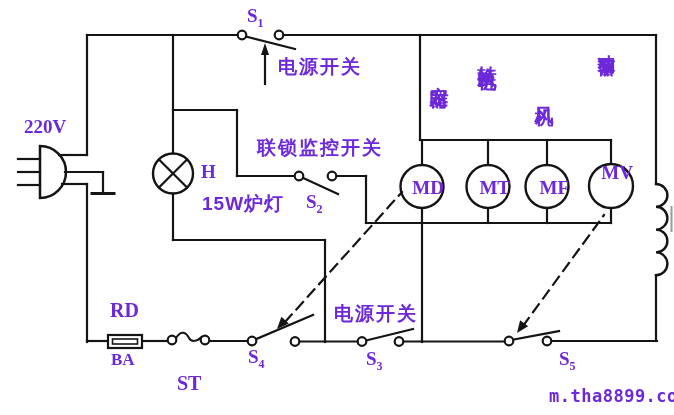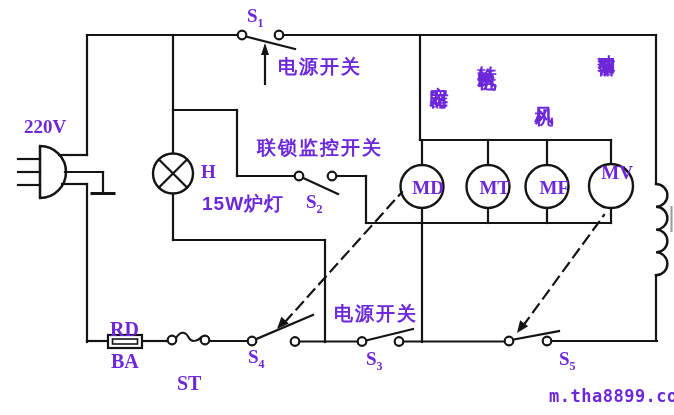--- a/index.html
+++ b/index.html
@@ -171,22 +171,22 @@
 
   <div class="lbl lat" style="left:247px;top:6px;"><span>S</span><sub>1</sub></div>
   <div class="lbl cjk" style="left:278px;top:57px;text-align:right;">电源开关</div>
 
   <div class="lbl lat" style="left:201px;top:162px;">H</div>
   <div class="lbl cjk" style="left:202px;top:194px;letter-spacing:1px;">15W炉灯</div>
 
   <div class="lbl cjk" style="left:257px;top:138px;">联锁监控开关</div>
   <div class="lbl lat" style="left:306px;top:192px;"><span>S</span><sub>2</sub></div>
 
-  <div class="lbl lat" style="left:110px;top:319px;font-size:20px;">RD</div>
-  <div class="lbl lat" style="left:111px;top:351px;font-size:20px;">BA</div>
+  <div class="lbl lat" style="left:110px;top:300px;font-size:20px;">RD</div>
+  <div class="lbl lat" style="left:111px;top:351px;font-size:17px;">BA</div>
 
   <div class="lbl lat" style="left:177px;top:349px;font-size:20px;margin-top:24px;">ST</div>
 
   <div class="lbl lat" style="left:248px;top:347px;"><span>S</span><sub>4</sub></div>
 
   <div class="lbl cjk" style="left:334px;top:304px;">电源开关</div>
   <div class="lbl lat" style="left:366px;top:349px;text-align:right;"><span>S</span><sub>3</sub></div>
 
   <div class="lbl lat" style="left:515px;top:349px;margin-left:44px;"><span>S</span><sub>5</sub></div>
 

